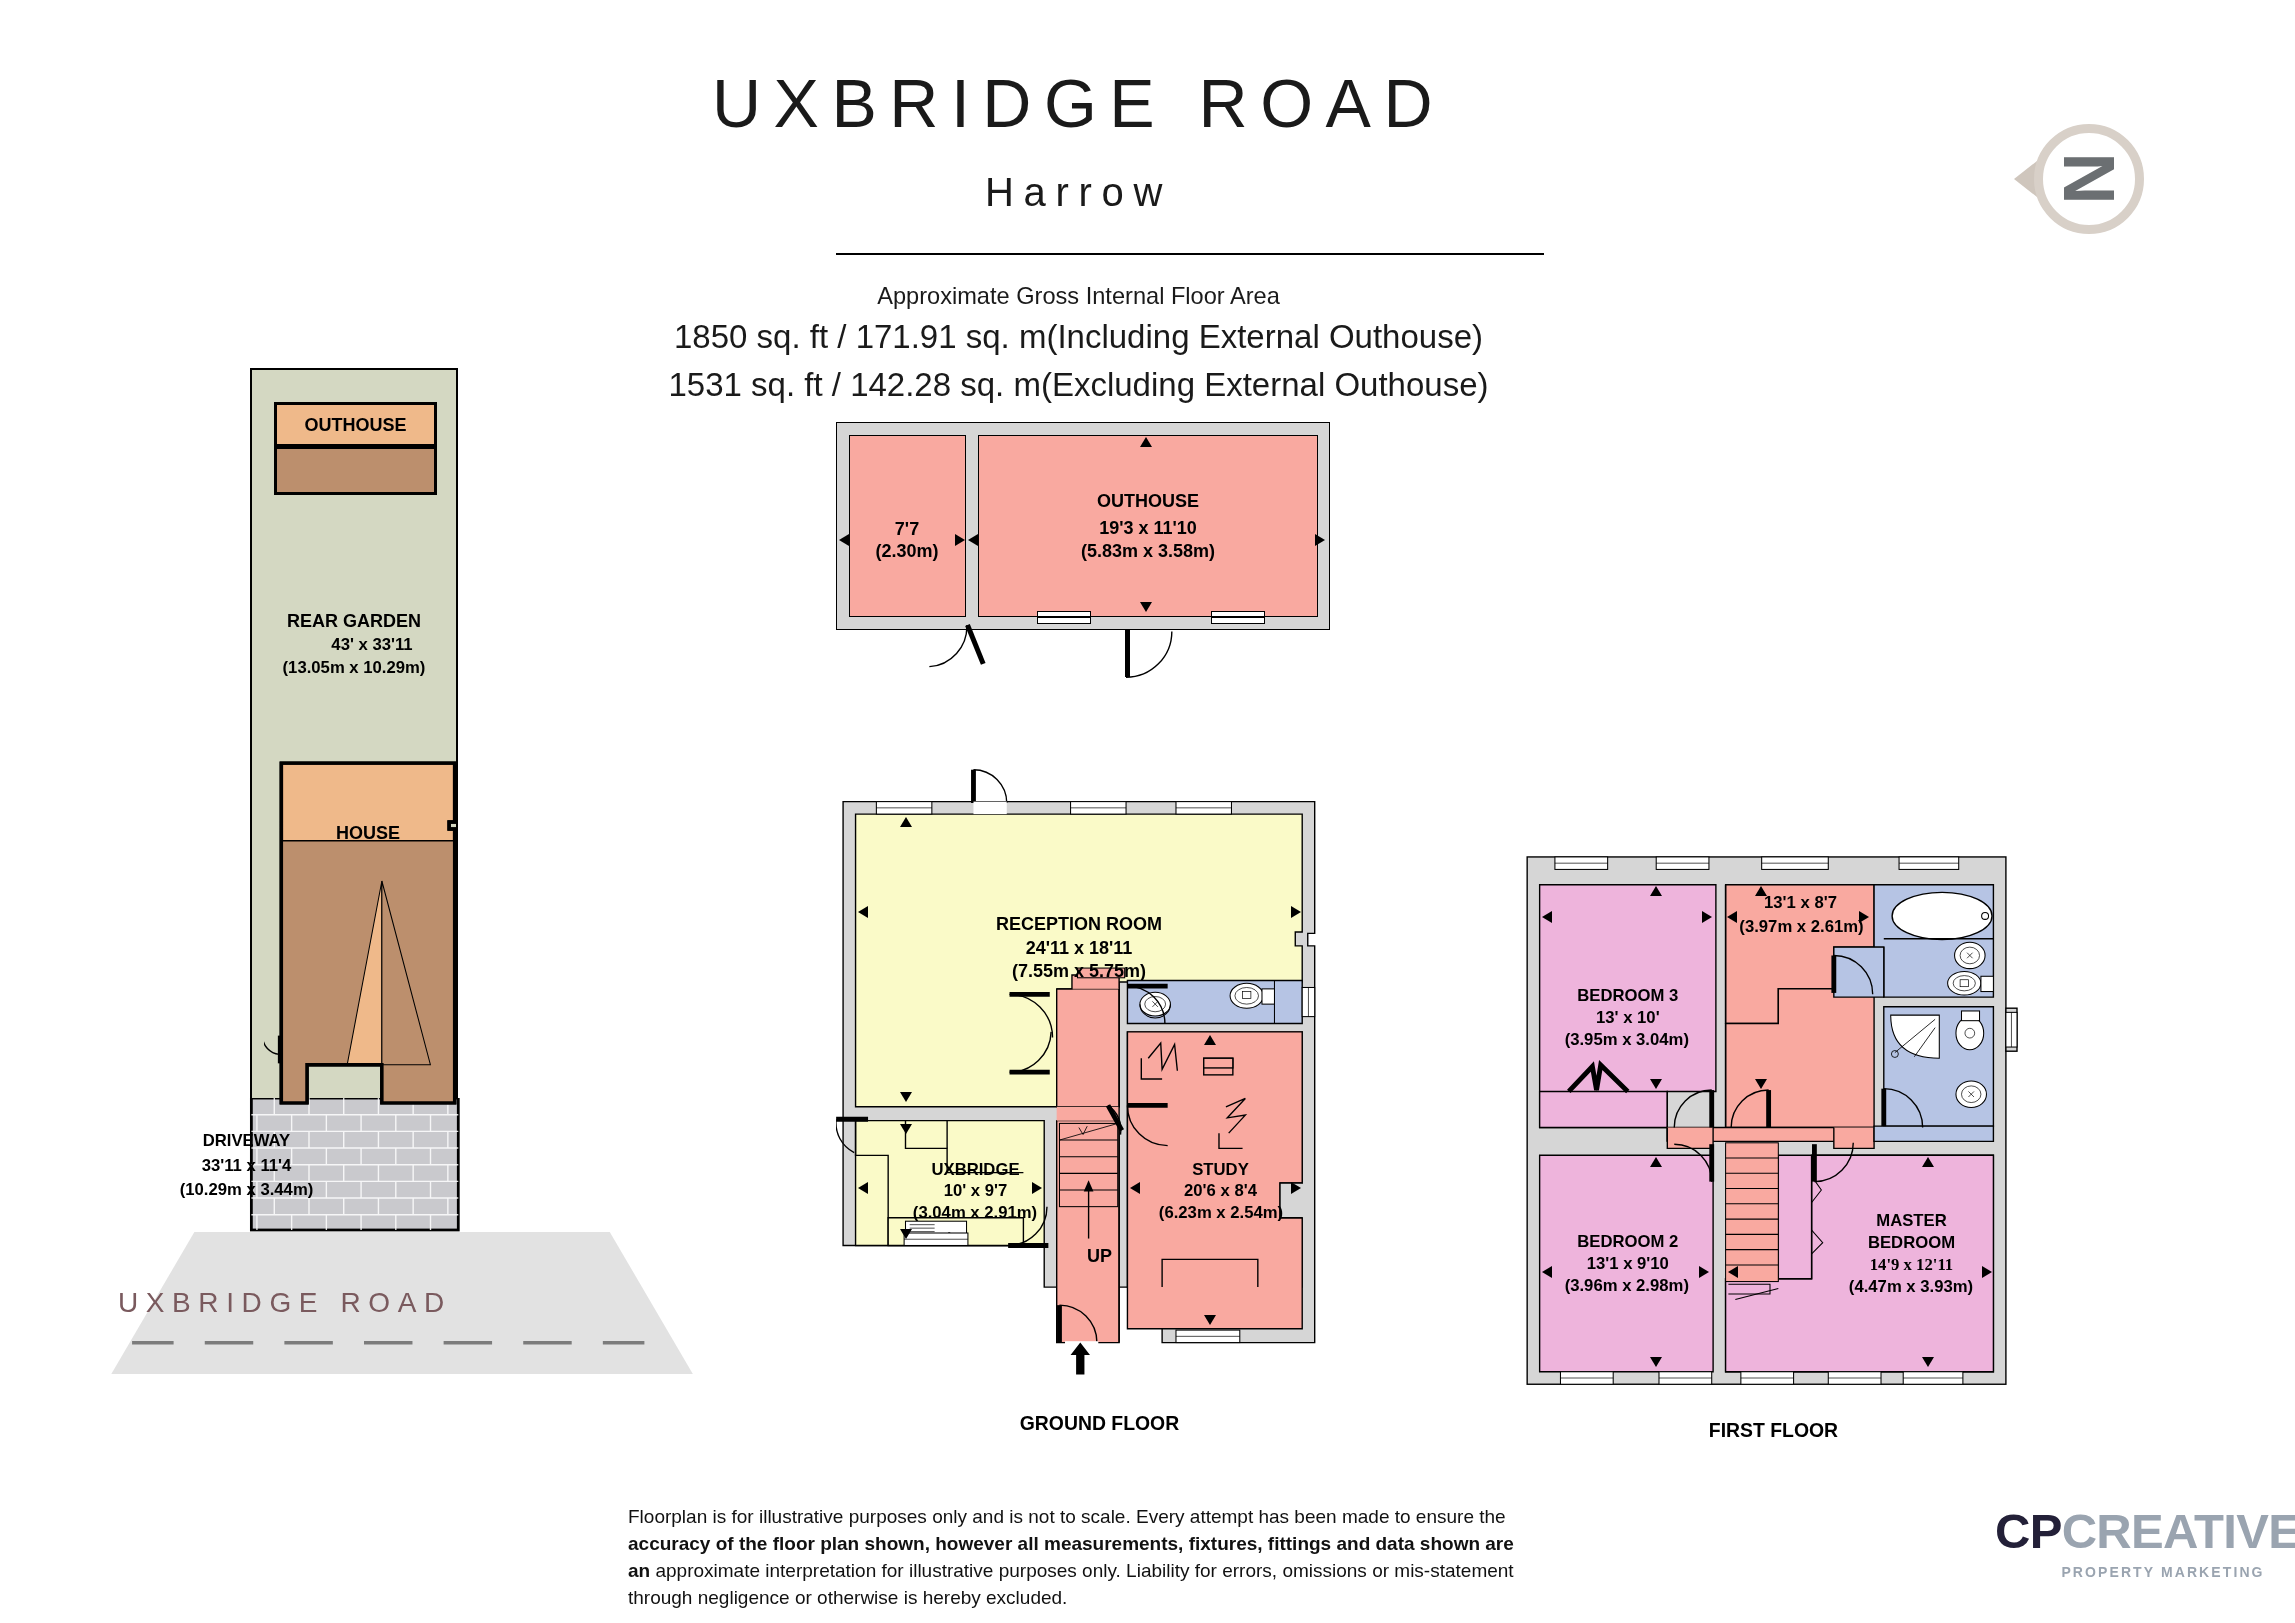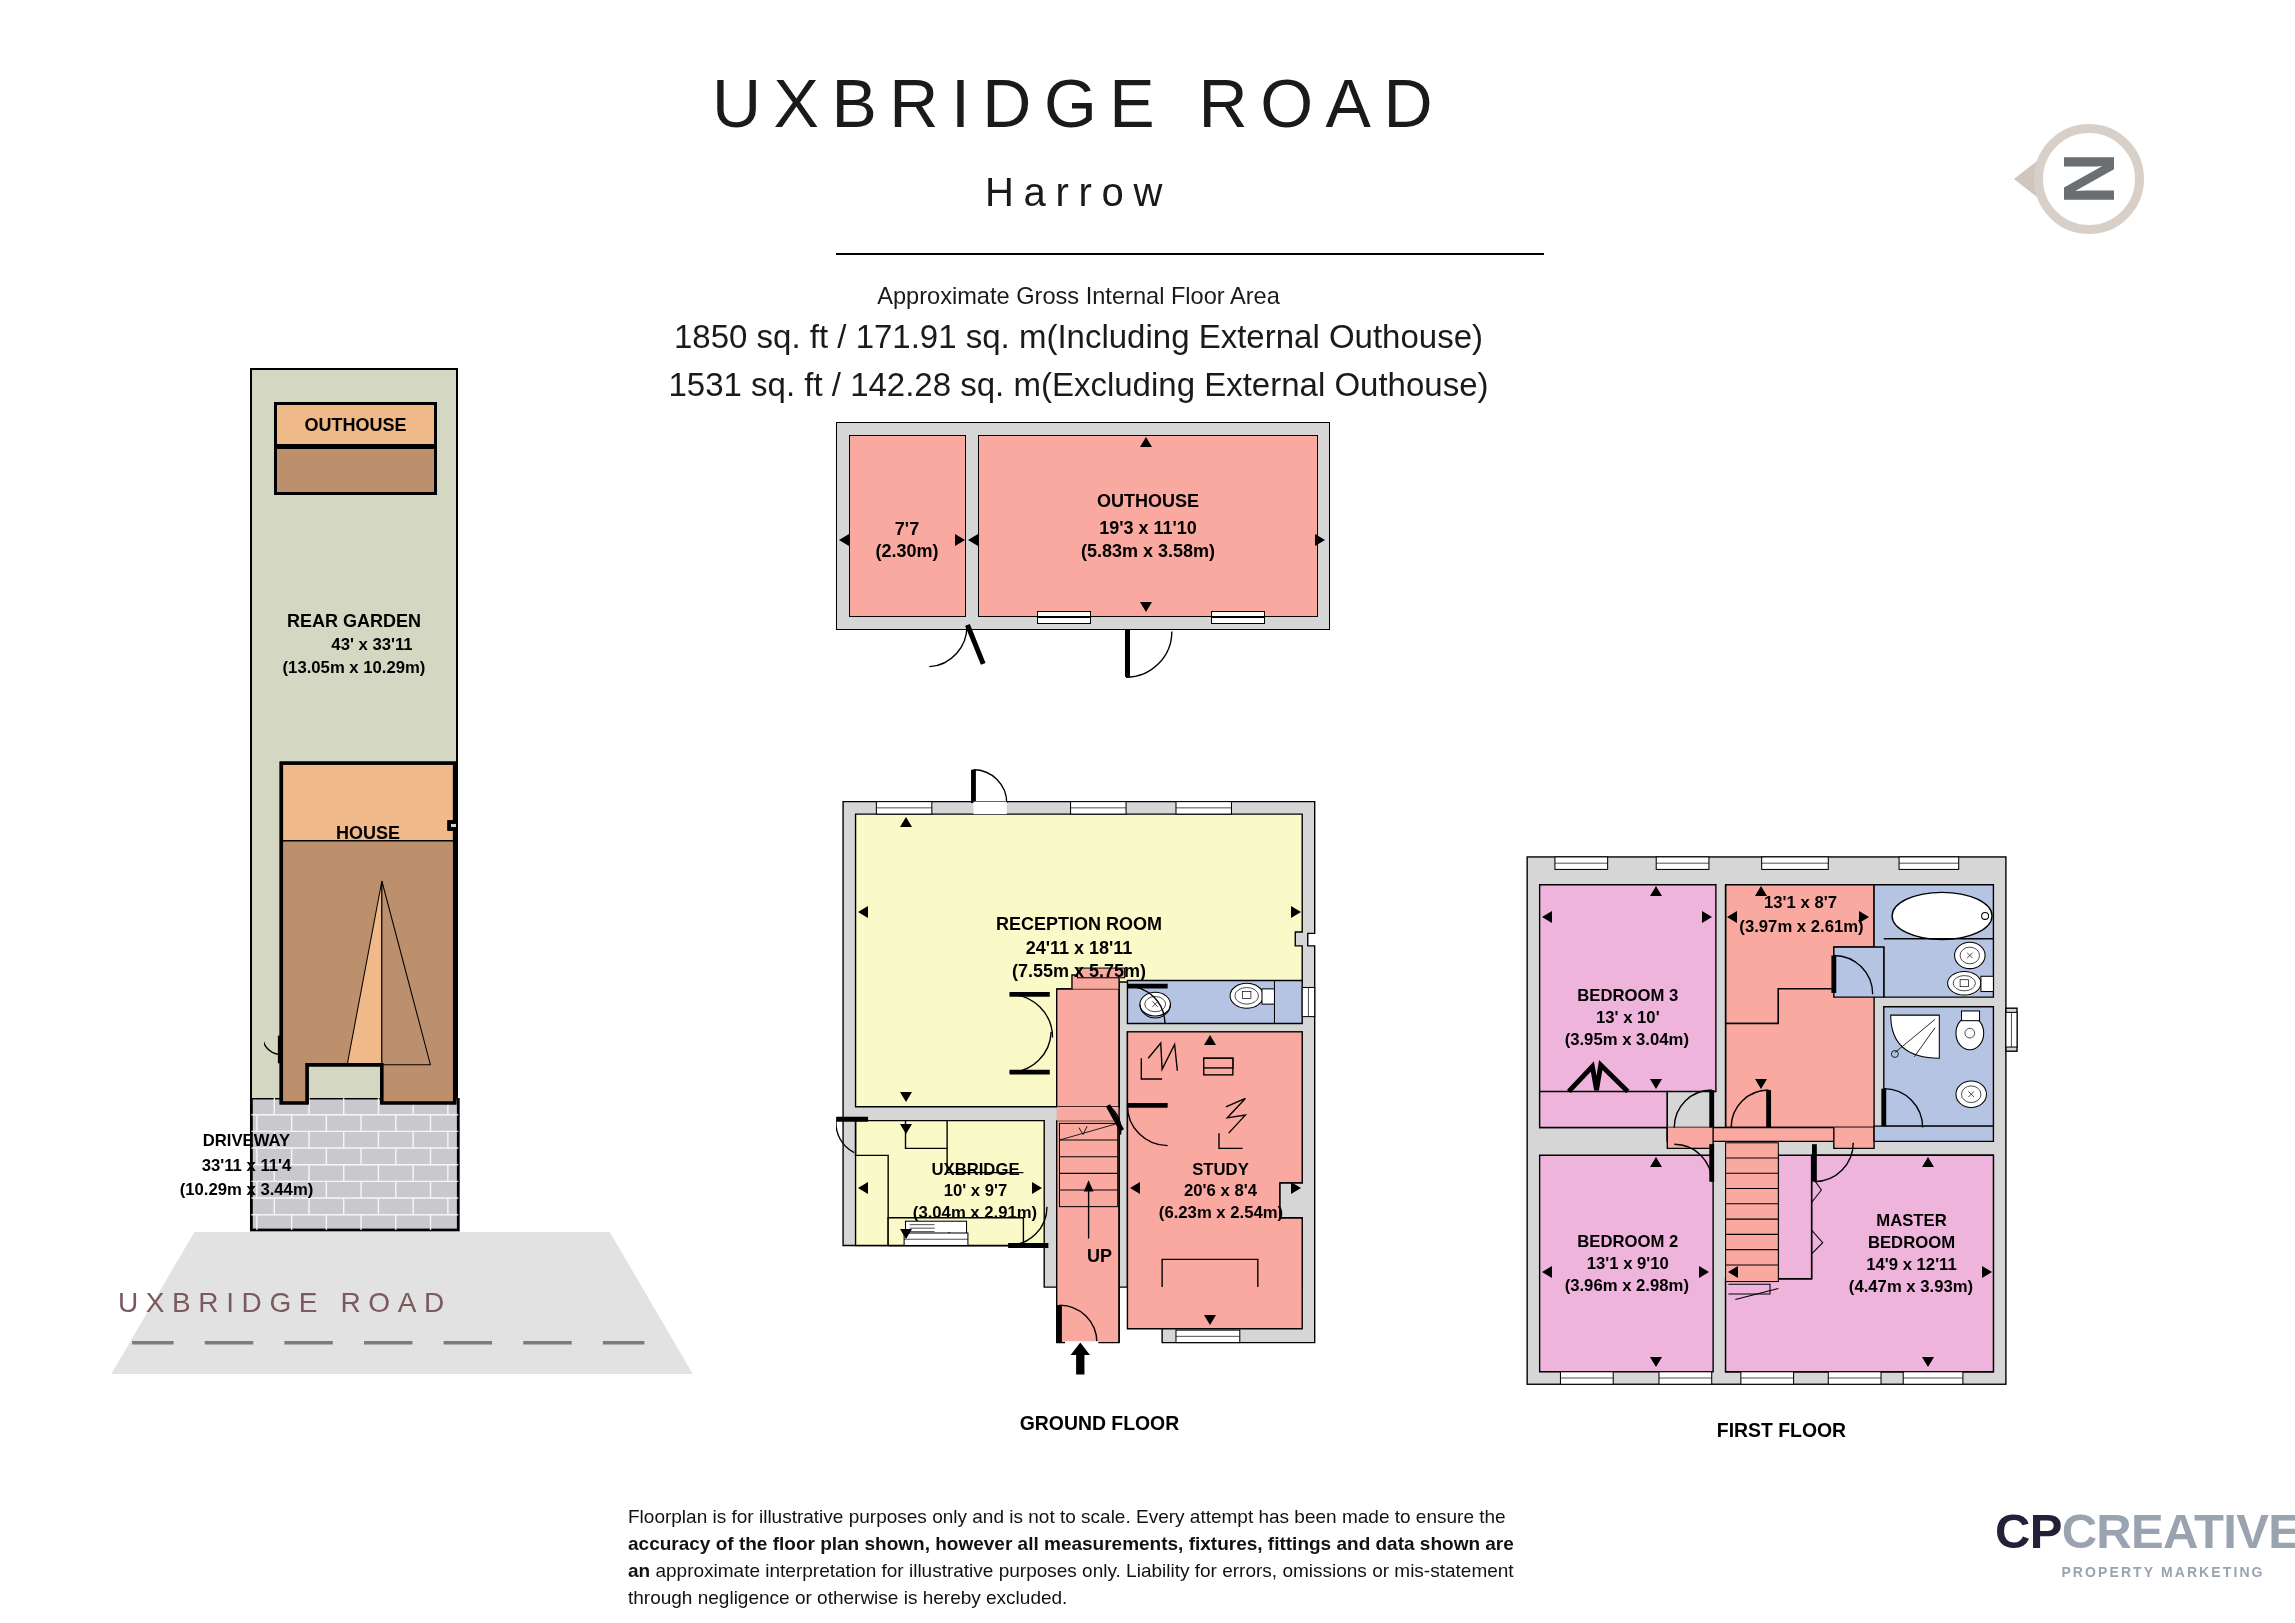--- a/index.html
+++ b/index.html
@@ -542,24 +542,24 @@
 
   <div class="lbl lbl-24" style="left:204px;top:43px;width:153px;">13'1 x 8'7</div>
   <div class="lbl lbl-24" style="left:196px;top:67px;width:171px;">(3.97m x 2.61m)</div>
 
   <div class="lbl lbl-24" style="left:15.3px;top:382px;width:185px;">BEDROOM 2</div>
   <div class="lbl lbl-24" style="left:15.3px;top:404px;width:185px;">13'1 x 9'10</div>
   <div class="lbl lbl-24" style="left:2.8px;top:426px;width:208px;">(3.96m x 2.98m)</div>
 
   <div class="lbl lbl-24" style="left:305px;top:361px;width:173px;">MASTER</div>
   <div class="lbl lbl-24" style="left:305px;top:383px;width:173px;">BEDROOM</div>
-  <div class="lbl lbl-24" style="left:305px;top:405px;width:173px;">14'9 x 12'11</div>
+  <div class="lbl lbl-24" style="left:305px;top:405px;width:173px;font-family:Liberation Serif, serif;">14'9 x 12'11</div>
   <div class="lbl lbl-24" style="left:287px;top:427px;width:208px;">(4.47m x 3.93m)</div>
 
-  <div class="floorcap" style="left:88px;top:569px;width:347px;text-align:center;">FIRST FLOOR</div>
+  <div class="floorcap" style="left:80px;top:569px;width:347px;text-align:center;">FIRST FLOOR</div>
 </div>
 
 <div id="disclaimer"><span>Floorplan is for illustrative purposes only and is not to scale. Every attempt has been made to ensure the </span><b>accuracy of the floor plan shown, however all measurements, fixtures, fittings and data shown are an</b><span> approximate interpretation for illustrative purposes only. Liability for errors, omissions or mis-statement through negligence or otherwise is hereby excluded.</span></div>
 
 <div id="logo">
   <div id="logoMain"><span class="cp">CP</span><span class="creative">CREATIVE</span></div>
   <div id="logoSub">PROPERTY MARKETING</div>
 </div>
 
 

